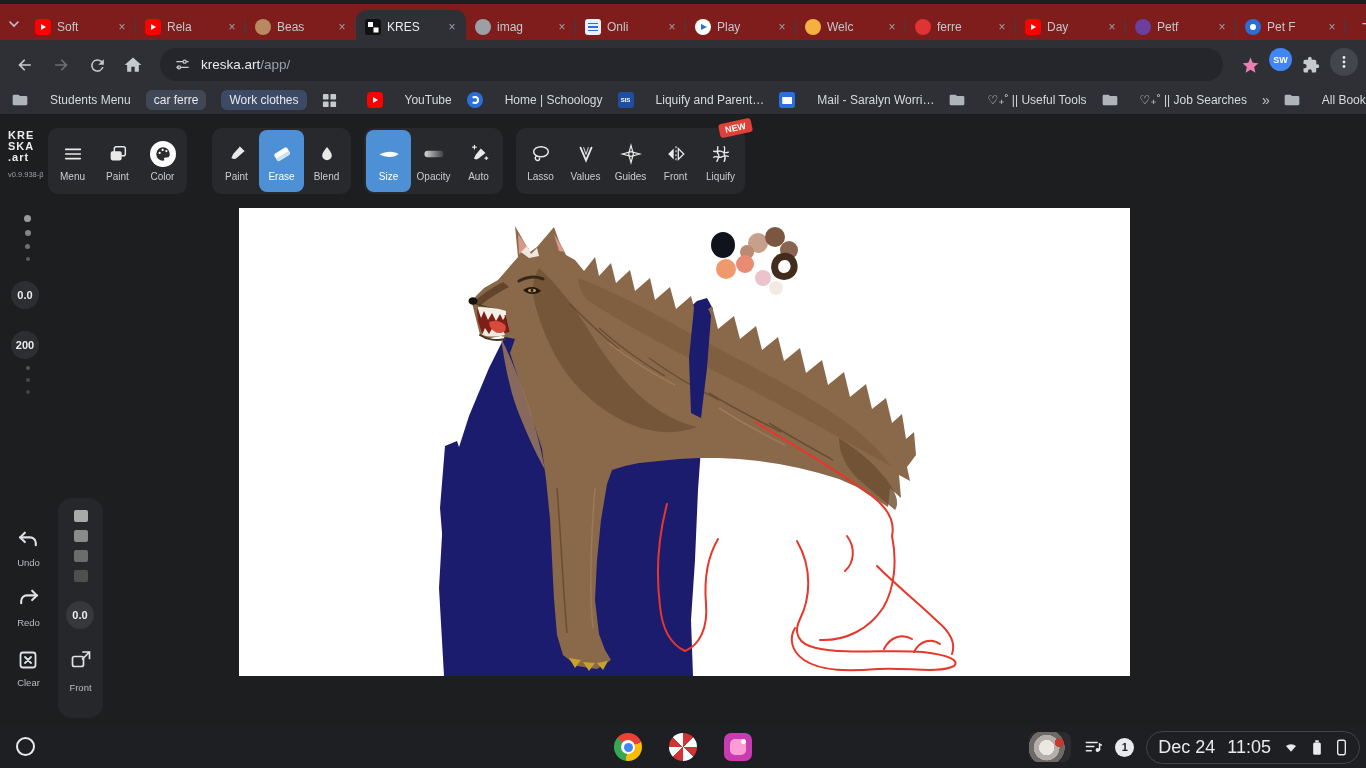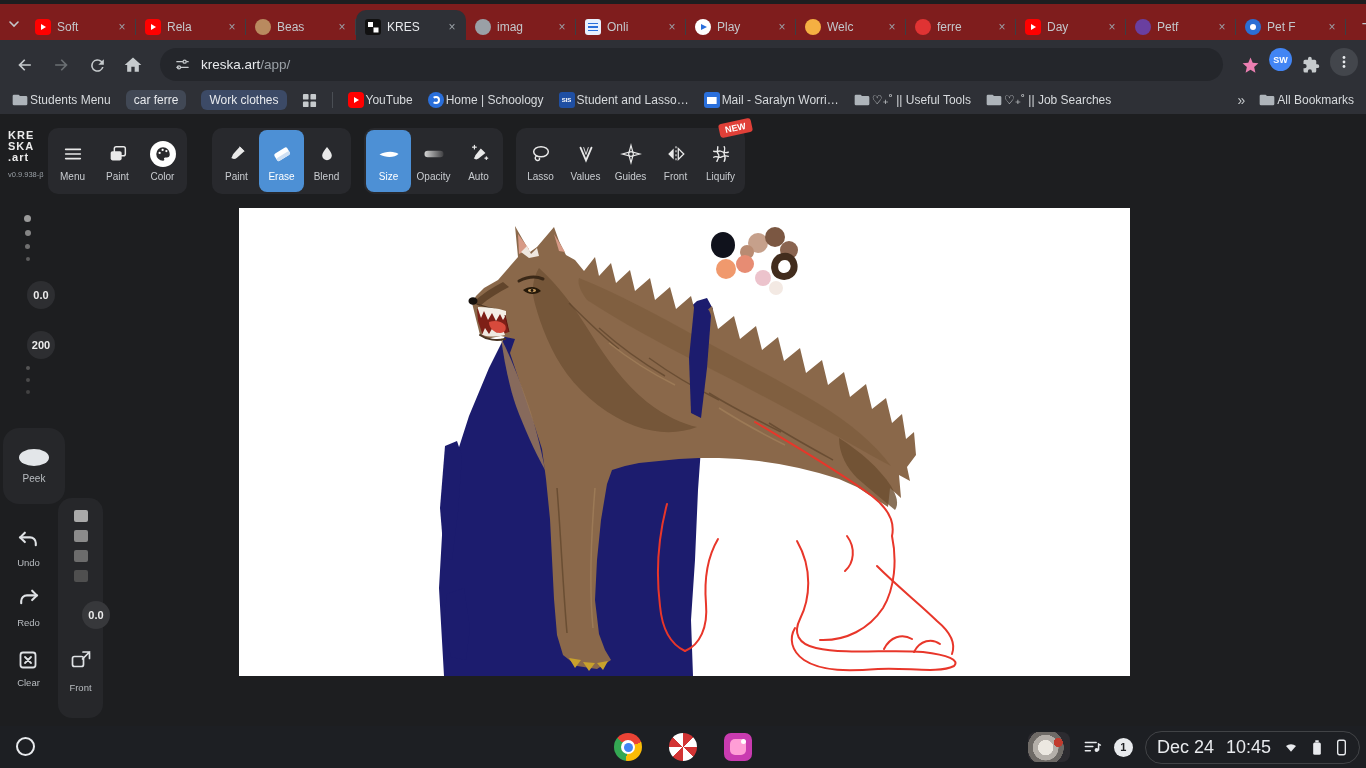--- a/index.html
+++ b/index.html
@@ -34,21 +34,21 @@
   
   .toolbar{position:absolute;top:40px;left:0;right:0;height:46px;background:#2e3036;display:flex;align-items:flex-start;padding:8px 8px;gap:2px;}
   .tbtn{width:34px;height:34px;border-radius:50%;display:flex;align-items:center;justify-content:center;color:#c6cacd;flex:none;}
   .tbtn.dim{color:#6b6f73;}
   .omnibox{flex:1;height:33px;background:#24262b;border-radius:17px;margin:0 8px;display:flex;align-items:center;gap:10px;padding:0 10px 0 14px;font-size:13.5px;}
   .host{color:#e8eaed;}.upath{color:#9aa0a6;}
   .profile-badge{width:23px;height:23px;border-radius:50%;background:#4285f4;color:#fff;font-size:9px;font-weight:bold;display:flex;align-items:center;justify-content:center;flex:none;}
   .menu-dots{width:28px;height:28px;border-radius:50%;background:#43464c;display:flex;align-items:center;justify-content:center;flex:none;}
   
   .bookmarks{position:absolute;top:86px;left:0;right:0;height:28px;background:#2e3036;display:flex;align-items:center;gap:15px;padding:0 12px;font-size:12px;color:#d7dadd;}
-  .bm{display:flex;align-items:center;gap:2px;white-space:nowrap;}
+  .bm{display:flex;align-items:center;gap:22px;white-space:nowrap;}
   .chip{background:#414855;border-radius:6px;padding:3px 8px;color:#e8eaed;}
   .chip-blue{background:#3c4a66;}
   .bm-sep{width:1px;height:16px;background:#4a4e54;}
   .bm-right{margin-left:auto;display:flex;gap:14px;align-items:center;}
   .sis-ic{width:16px;height:16px;border-radius:3px;background:#1f4fa3;color:#fff;font-size:6px;font-weight:bold;display:flex;align-items:center;justify-content:center;}
   .mail-ic{width:16px;height:16px;border-radius:3px;background:#2a6fdb;position:relative;}
   .mail-ic::after{content:"";position:absolute;left:3px;top:5px;width:10px;height:7px;background:#fff;clip-path:polygon(0 0,100% 0,100% 100%,0 100%,0 0,50% 55%,100% 0,100% 15%,50% 70%,0 15%);}
   .school-ic{width:16px;height:16px;border-radius:50%;background:#2a6fdb;position:relative;}
   .school-ic::after{content:"";position:absolute;inset:4px;border:2px solid #fff;border-radius:50%;border-left-color:transparent;}
   
@@ -56,21 +56,21 @@
   .canvas{position:absolute;left:239px;top:94px;width:891px;height:468px;background:#fff;}
   .logo{position:absolute;left:2px;top:16px;width:54px;color:#ececec;font-weight:bold;font-size:11px;line-height:11px;letter-spacing:1px;text-align:left;padding-left:6px;}
   .logo .ver{font-weight:normal;font-size:7.5px;letter-spacing:0;color:#9aa0a6;margin-top:6px;}
   .agroup{position:absolute;top:14px;height:66px;background:#28292d;border-radius:10px;display:flex;align-items:center;padding:0 2px;}
   .abtn{width:45px;height:62px;border-radius:8px;display:flex;flex-direction:column;align-items:center;justify-content:center;gap:3px;color:#c9ccd0;font-size:10px;position:relative;flex:none;}
   .abtn.blue{background:#4d90d5;color:#fff;}
   .icbox{height:28px;display:flex;align-items:center;justify-content:center;}
   .color-circle{width:26px;height:26px;border-radius:50%;background:#fff;display:flex;align-items:center;justify-content:center;}
   .badge-new{position:absolute;top:-9px;right:-9px;background:#e04038;color:#fff;font-size:9px;font-weight:bold;padding:2px 6px;border-radius:3px;transform:rotate(-12deg);}
   .sb-dot{position:absolute;border-radius:50%;background:#8d8d8d;}
-  .valcircle{position:absolute;width:28px;height:28px;border-radius:50%;background:#2d2e31;color:#ececec;font-size:11px;font-weight:bold;display:flex;align-items:center;justify-content:center;left:11px;margin-left:16px;}
+  .valcircle{position:absolute;width:28px;height:28px;border-radius:50%;background:#2d2e31;color:#ececec;font-size:11px;font-weight:bold;display:flex;align-items:center;justify-content:center;left:11px;}
   .peek{position:absolute;left:3px;top:314px;width:62px;height:76px;background:#26272a;border-radius:16px;display:flex;flex-direction:column;align-items:center;justify-content:center;gap:7px;color:#b9bdc1;font-size:10px;}
   .peek-oval{width:30px;height:17px;border-radius:50%;background:#e3e6e9;}
   .sbicon{position:absolute;left:16px;width:25px;height:25px;color:#dfe2e5;}
   .sblabel{position:absolute;left:0;width:57px;text-align:center;font-size:9.5px;color:#b9bdc1;}
   .vpanel{position:absolute;left:58px;top:384px;width:45px;height:220px;background:#26272a;border-radius:14px;}
   .vsq{position:absolute;left:16px;width:14px;height:12px;border-radius:2px;}
   .vpanel .valcircle{left:8px;top:103px;background:#37383b;}
   .front-ic{position:absolute;left:11px;top:150px;width:24px;height:24px;color:#dfe2e5;}
   .front-label{position:absolute;left:0;top:184px;width:45px;text-align:center;font-size:9.5px;color:#b9bdc1;}
   
@@ -246,21 +246,21 @@
     <div class="bm">
       <span class="fav fav-yt"></span>
       <span>YouTube</span>
     </div>
     <div class="bm">
       <span class="school-ic"></span>
       <span>Home | Schoology</span>
     </div>
     <div class="bm">
       <span class="sis-ic">SIS</span>
-      <span>Student and Lasso…</span>
+      <span>Liquify and Parent…</span>
     </div>
     <div class="bm">
       <span class="mail-ic"></span>
       <span>Mail - Saralyn Worri…</span>
     </div>
     <div class="bm">
       <svg width="16" height="14" viewBox="0 0 24 20">
           <path d="M10 2H3a2 2 0 0 0-2 2v12a2 2 0 0 0 2 2h18a2 2 0 0 0 2-2V6a2 2 0 0 0-2-2h-9z" fill="#aeb4ba"></path>
         </svg>
       <span>♡₊˚ || Useful Tools</span>
@@ -451,24 +451,20 @@
     <div class="sb-dot" style="left:25px;top:130px;width:5px;height:5px;background:#707070"></div>
     <div class="sb-dot" style="left:25.5px;top:143px;width:4px;height:4px;background:#5c5c5c"></div>
 
     <div class="valcircle" style="top:167px">0.0</div>
     <div class="valcircle" style="top:217px">200</div>
 
     <div class="sb-dot" style="left:25.5px;top:252px;width:4px;height:4px;background:#545454"></div>
     <div class="sb-dot" style="left:25.5px;top:264px;width:4px;height:4px;background:#4a4a4a"></div>
     <div class="sb-dot" style="left:25.5px;top:276px;width:4px;height:4px;background:#424242"></div>
 
-    <div class="peek">
-      <span class="peek-oval"></span>
-      <span>Peek</span>
-    </div>
 
     <div class="sbicon" style="top:414px">
       <svg width="25" height="25" viewBox="0 0 24 24">
           <g stroke="currentColor" stroke-width="2" fill="none" stroke-linecap="round">
             <path d="M8.5 4.5L4 9l4.5 4.5"></path>
             <path d="M4 9h9.5a5.5 5.5 0 0 1 5.5 5.5v2"></path>
           </g>
         </svg>
     </div>
     <div class="sblabel" style="top:443px">Undo</div>
@@ -602,21 +598,21 @@
       <svg width="20" height="20" viewBox="0 0 24 24">
           <g stroke="#e8eaed" stroke-width="1.8" fill="none" stroke-linecap="round">
             <path d="M4 6.5h13M4 11.5h9M4 16.5h6"></path>
             <circle cx="17.5" cy="15.5" r="2.4" fill="#e8eaed" stroke="none"></circle>
             <path d="M19.9 15.5V8.5l2.2 1.2"></path>
           </g>
         </svg>
       <div class="badge1">1</div>
       <div class="tray-pill">
         <span class="dtxt">Dec 24</span>
-        <span class="dtxt">10:45</span>
+        <span class="dtxt">11:05</span>
         <svg width="16" height="16" viewBox="0 0 24 24">
             <path d="M12 19 L4.5 10.5 A11.5 11.5 0 0 1 19.5 10.5 Z" fill="#e8eaed"></path>
           </svg>
         <svg width="12" height="17" viewBox="0 0 14 20">
             <rect x="5" y="1.5" width="4" height="2.5" fill="#e8eaed"></rect>
             <rect x="2.5" y="4" width="9" height="14.5" rx="1.8" fill="#e8eaed"></rect>
           </svg>
         <svg width="13" height="17" viewBox="0 0 14 20">
             <rect x="2.5" y="1.5" width="9" height="17" rx="2.2" fill="none" stroke="#e8eaed" stroke-width="1.6"></rect>
           </svg>

